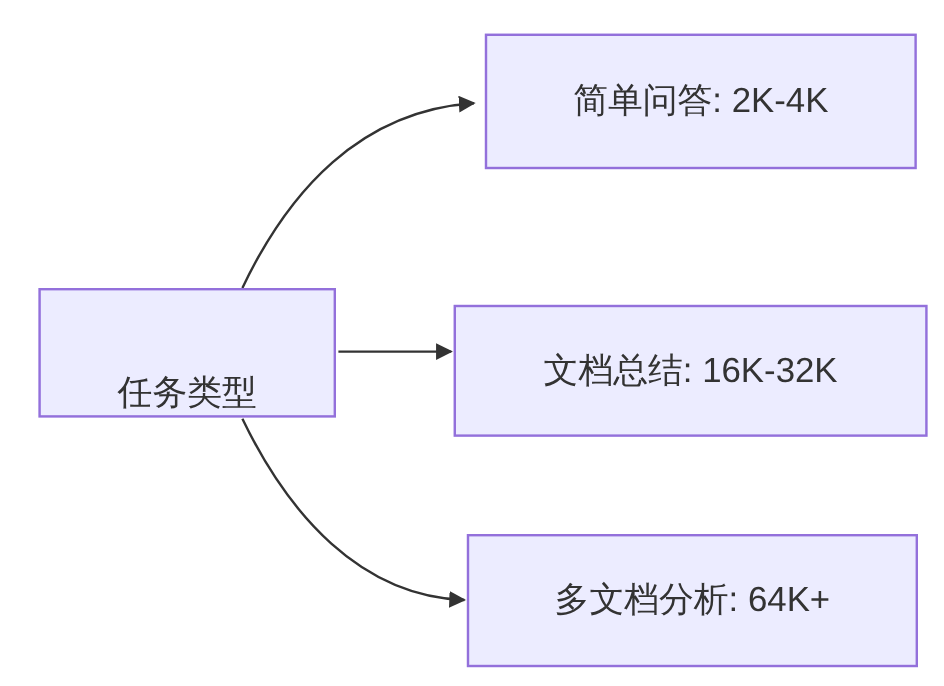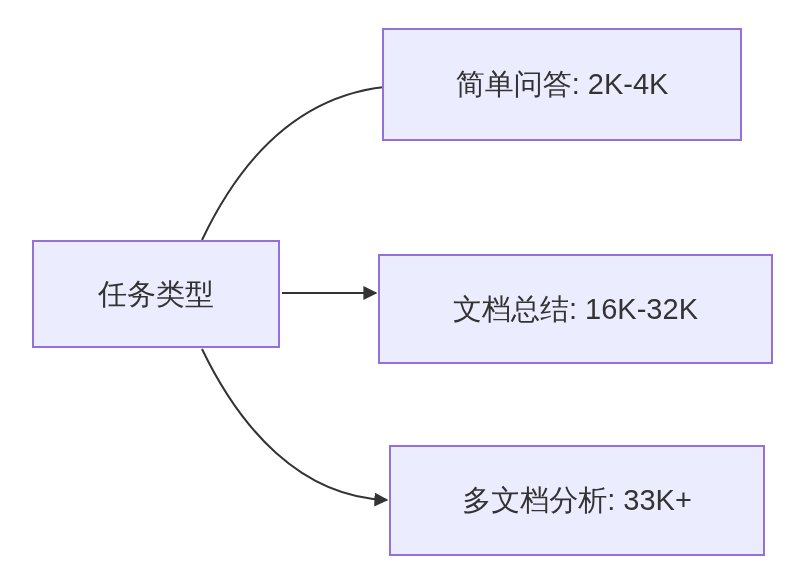--- a/index.html
+++ b/index.html
@@ -38,22 +38,22 @@
     border: 2px solid var(--node-border, #9370DB);
     display: flex;
     align-items: center;
     justify-content: center;
     color: var(--text-color, #333333);
     font-size: 29px;
     line-height: 1.2;
     white-space: nowrap;
     text-align: center;
   }
-  .node-root   { left: 32px;  top: 240px; width: 248px; height: 108px; }
-  .node-branch-0 { left: 382px; top: 28px;  width: 360px; height: 113px; }
+  .node-root   { left: 32px;  top: 240px; width: 248px; height: 108px; align-items: flex-end; }
+  .node-branch-0 { left: 404px; top: 28px;  width: 360px; height: 113px; }
   .node-branch-1 { left: 378px; top: 238px; width: 395px; height: 110px; margin-top: 16px; }
   .node-branch-2 { left: 389px; top: 445px; width: 376px; height: 111px; }
 </style>
 </head>
 <body>
 
 <div class="canvas">
 
   <svg class="edges-svg" viewBox="0 0 787 572">
     <defs>
@@ -72,16 +72,16 @@
 
   <div class="node node-branch-0">
     <span>简单问答: 2K-4K</span>
   </div>
 
   <div class="node node-branch-1">
     <span>文档总结: 16K-32K</span>
   </div>
 
   <div class="node node-branch-2">
-    <span>多文档分析: 33K+</span>
+    <span>多文档分析: 64K+</span>
   </div>
 
 </div>
 
 </body></html>

